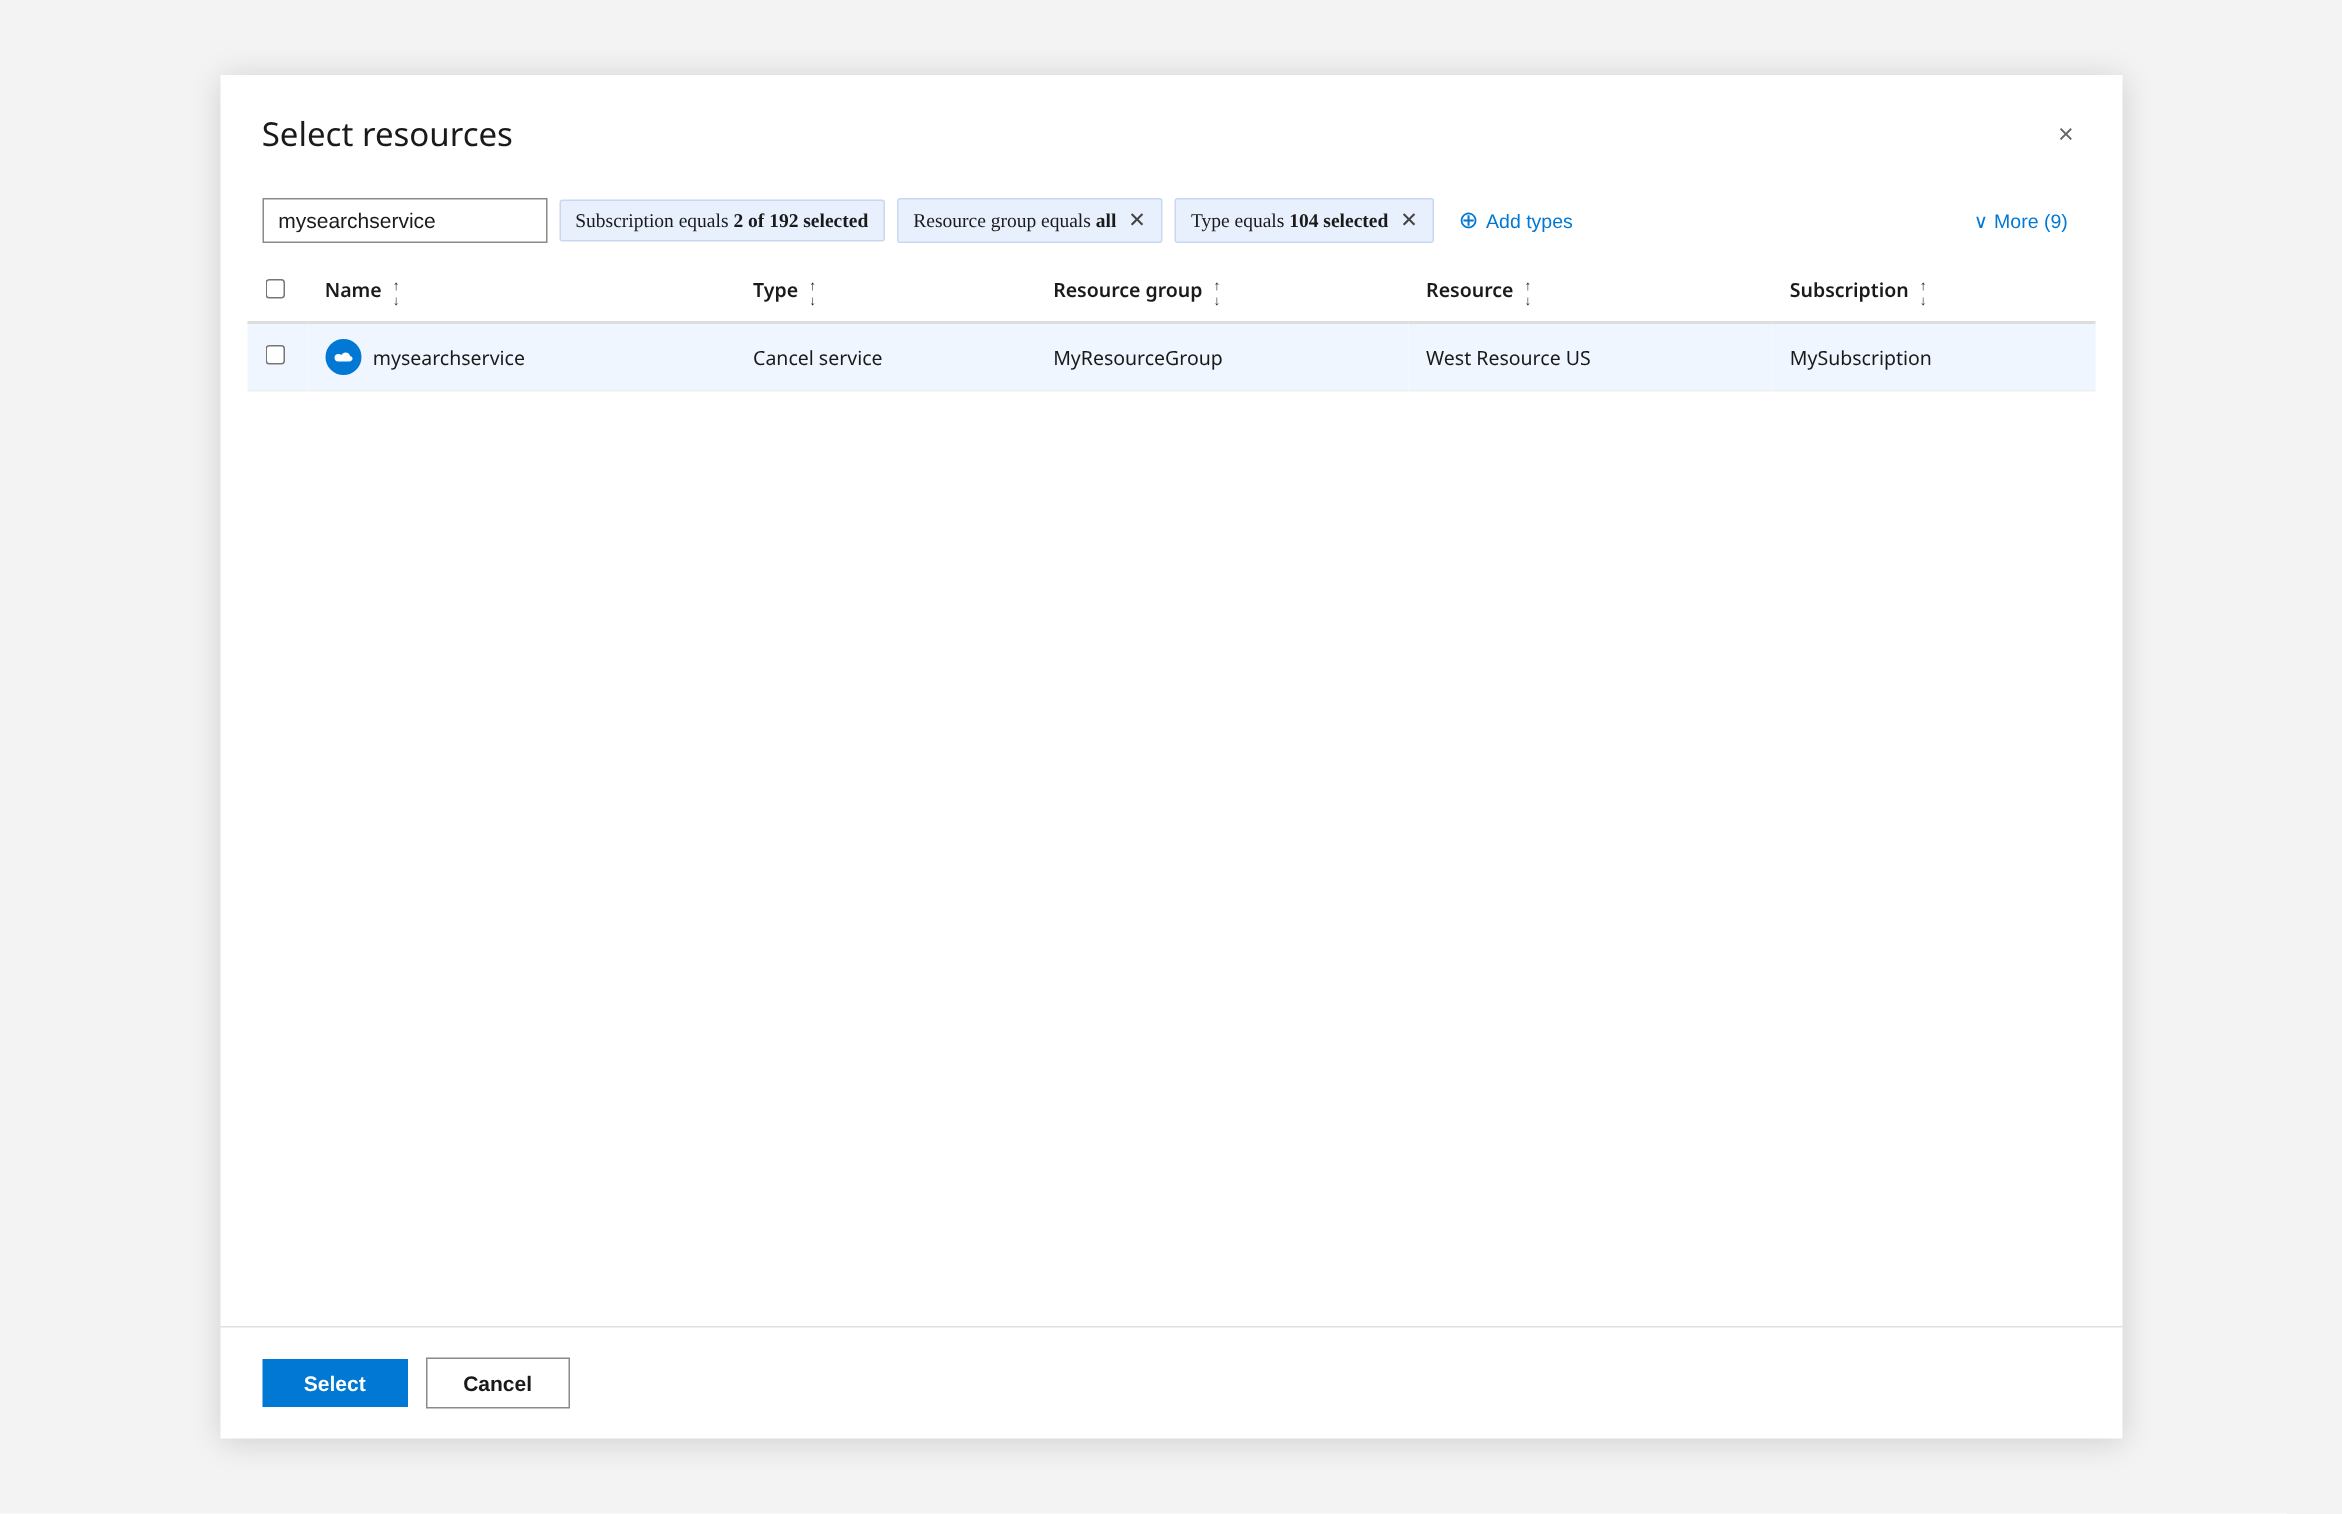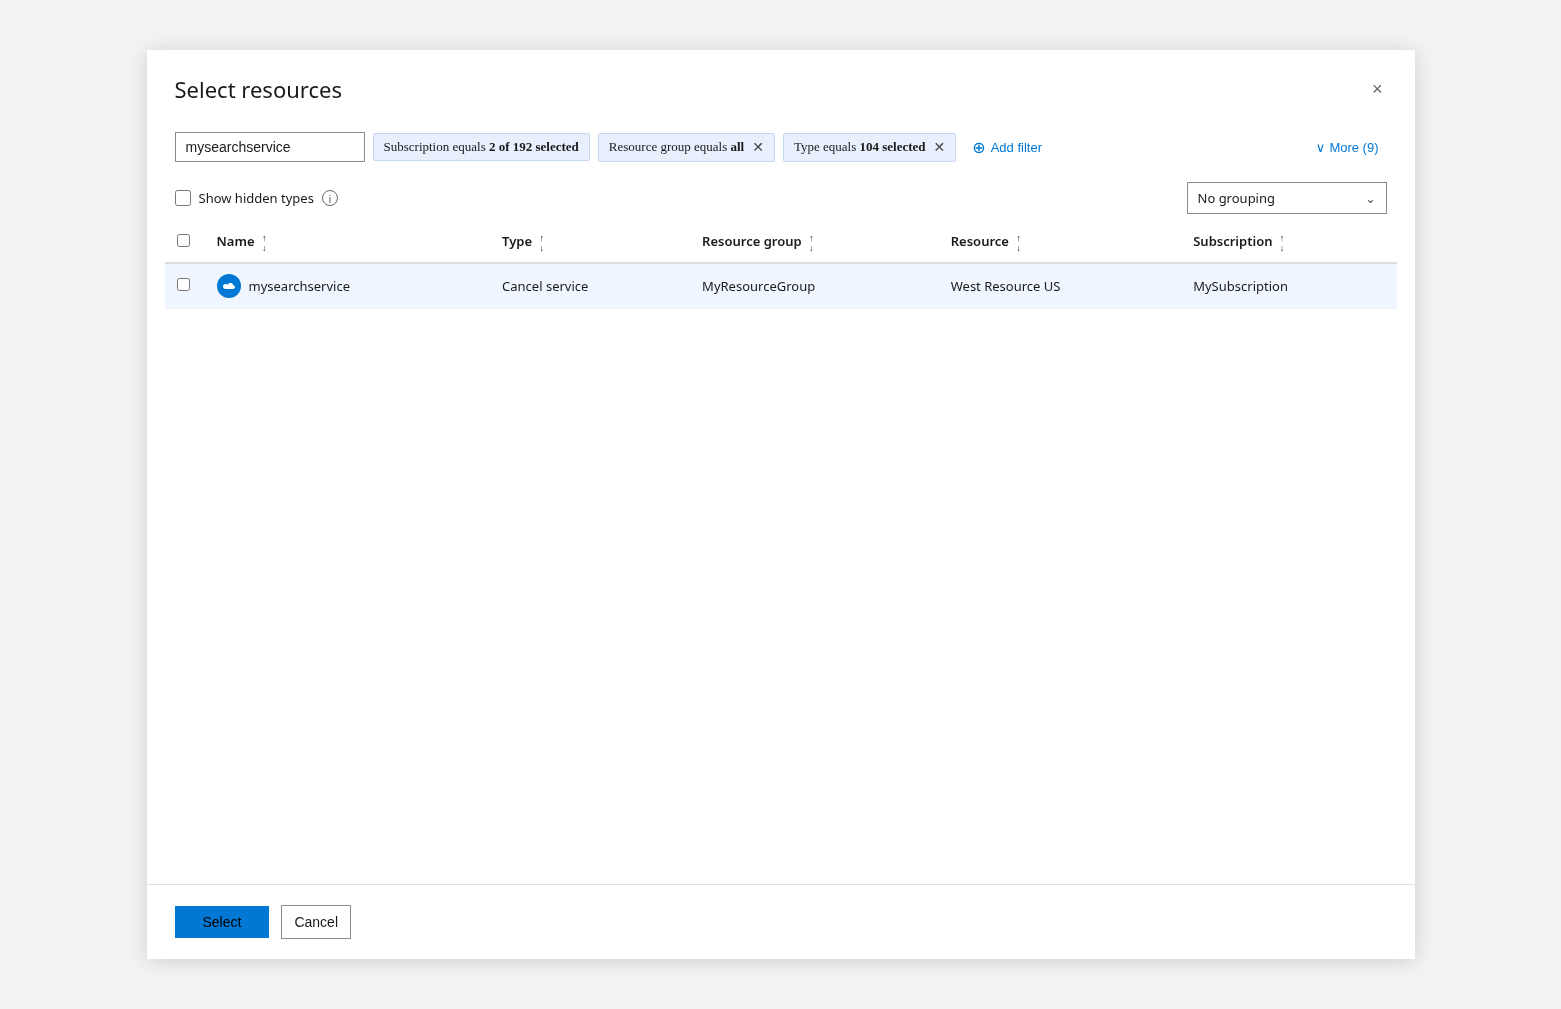--- a/index.html
+++ b/index.html
@@ -215,34 +215,35 @@
     .dialog-footer {
       padding: 20px 28px;
       display: flex;
       align-items: center;
       gap: 12px;
       border-top: 1px solid #e0e0e0;
       margin-top: auto;
     }
     .btn-primary {
       background: #0078d4;
-      color: #000000;
+      color: #ffffff;
       border: none;
       padding: 8px 28px;
       font-size: 14px;
       cursor: pointer;
-      font-weight: 400;
+      font-weight: 700;
     }
     .btn-secondary {
       background: white;
       color: #1a1a1a;
       border: 1px solid #8a8a8a;
-      padding: 8px 12px;
-      font-size: 14px;
-      cursor: pointer;
+      padding: 8px 24px;
+      font-size: 14px;
+      cursor: pointer;
+      font-weight: bold;
     }
   </style>
 </head>
 <body>
 
 <div class="dialog">
 
   <div class="dialog-header">
     <h1 class="dialog-title">Select resources</h1>
     <button class="close-btn">×</button>
@@ -260,41 +261,29 @@
       <span class="chip-close">✕</span>
     </div>
 
     <div class="filter-chip">
       <span>Type equals <span class="chip-bold">104 selected</span></span>
       <span class="chip-close">✕</span>
     </div>
 
     <button class="add-filter-btn">
       <span style="font-size:16px; color:#0078d4;">⊕</span>
-      <span>Add filter</span>
+      <span>Add types</span>
     </button>
 
     <button class="more-btn">
       <span>∨</span>
       <span>More (9)</span>
     </button>
   </div>
 
-  <div class="options-row">
-    <label class="show-hidden-label">
-      <input type="checkbox" style="">
-      <span>Show hidden types</span>
-      <span class="info-icon">i</span>
-    </label>
-
-    <div class="grouping-dropdown">
-      <span>No grouping</span>
-      <span class="chevron">⌄</span>
-    </div>
-  </div>
 
   <div class="table-container">
     <table>
       <thead>
         <tr>
           <th class="th-checkbox">
             <input type="checkbox" style="">
           </th>
           <th>
             <span>Name</span>

